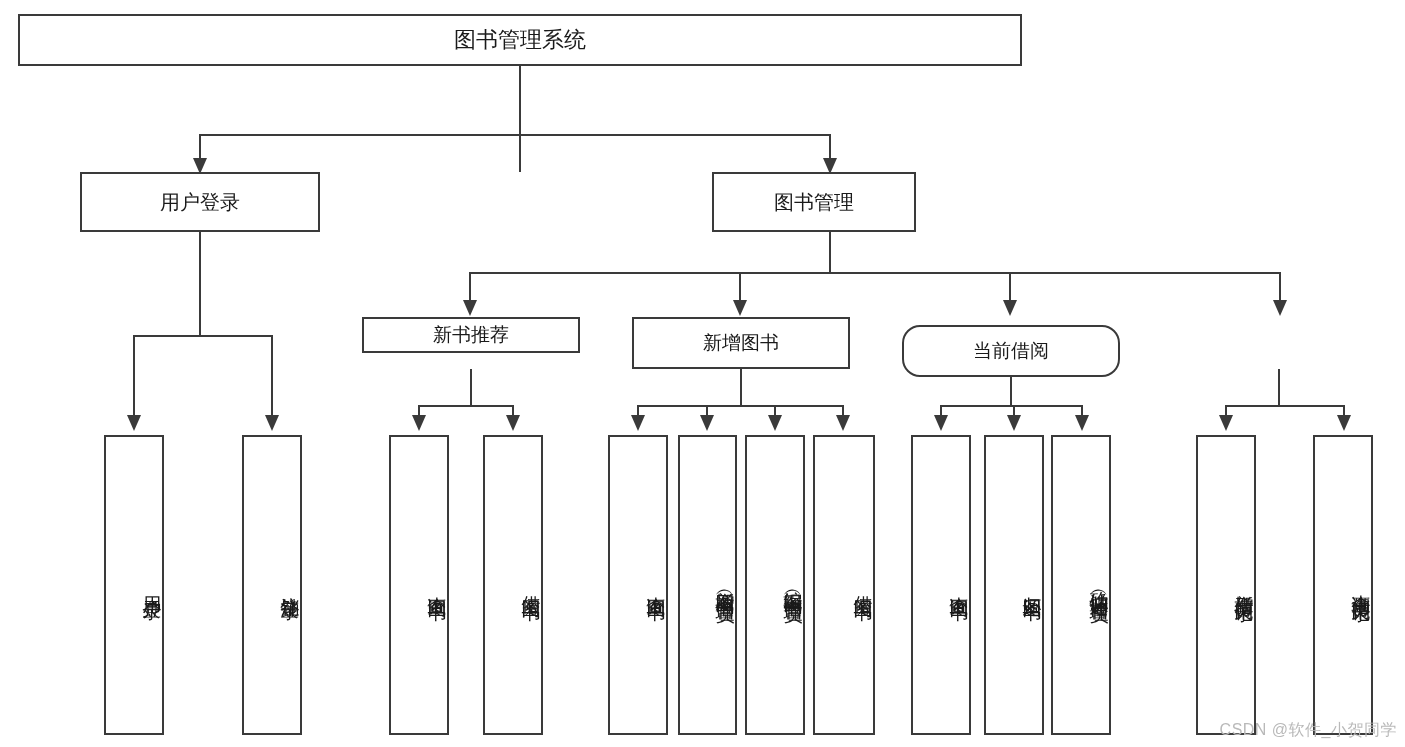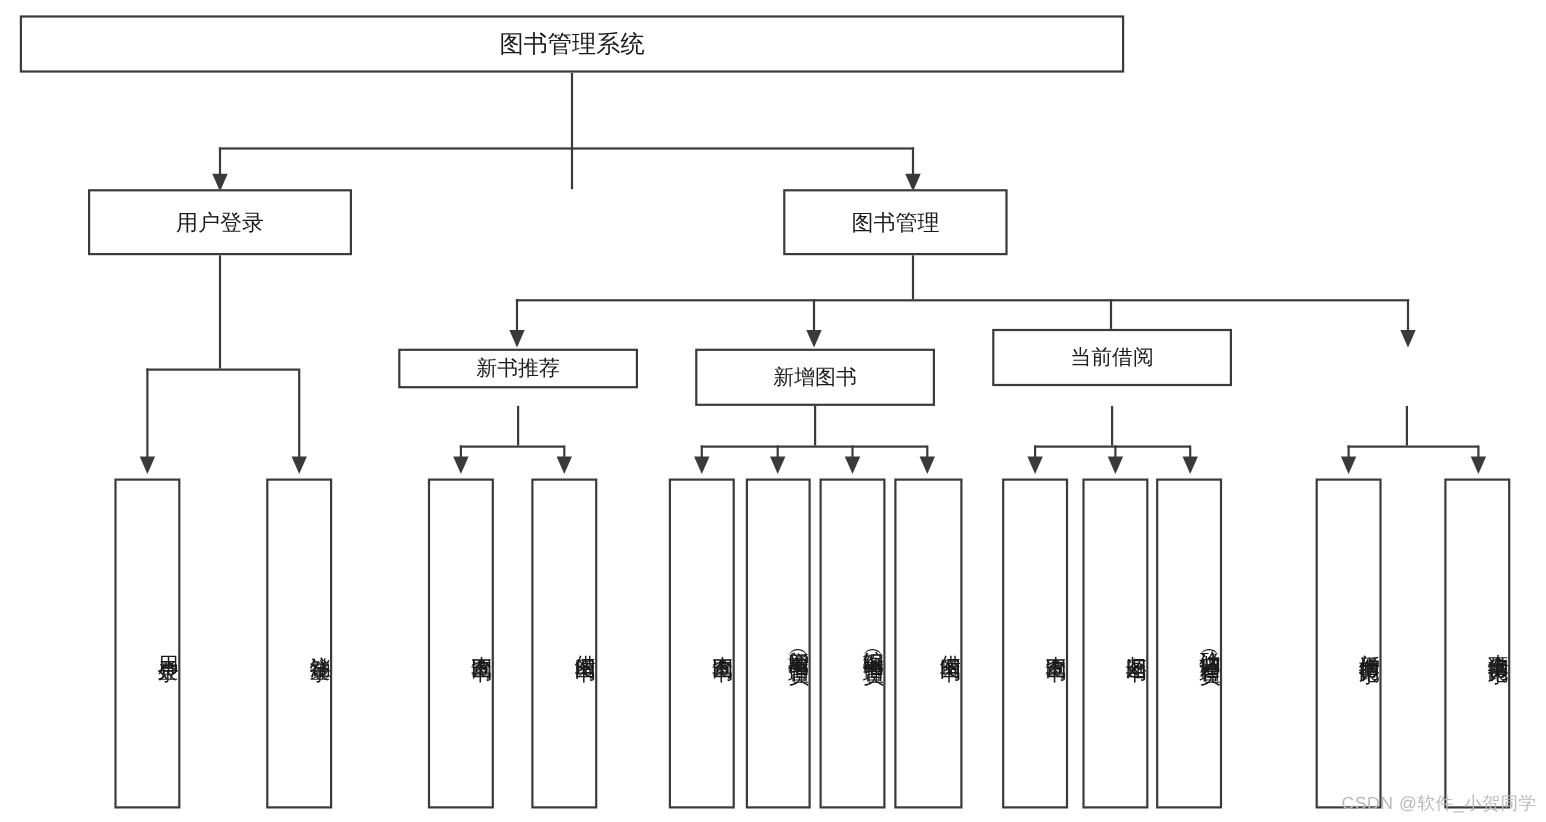--- a/index.html
+++ b/index.html
@@ -148,21 +148,21 @@
   <div class="node level2" style="left:712px; top:172px; width:204px; height:60px;">
     <span>图书管理</span>
   </div>
 
   <div class="node level3" style="left:362px; top:317px; width:218px; height:36px;">
     <span>新书推荐</span>
   </div>
   <div class="node level3" style="left:632px; top:317px; width:218px; height:52px;">
     <span>新增图书</span>
   </div>
-  <div class="node level3" style="left:902px; top:299px; width:218px; height:52px;">
+  <div class="node level3" style="left:902px; top:325px; width:218px; height:52px;border-radius:18px;">
     <span>当前借阅</span>
   </div>
 
   <div class="node leaf" style="left:104px; top:435px; width:60px; height:300px;">
     <span class="leaf-text">用户登录</span>
   </div>
   <div class="node leaf" style="left:242px; top:435px; width:60px; height:300px;">
     <span class="leaf-text">注销登录</span>
   </div>
   <div class="node leaf" style="left:389px; top:435px; width:60px; height:300px;">

